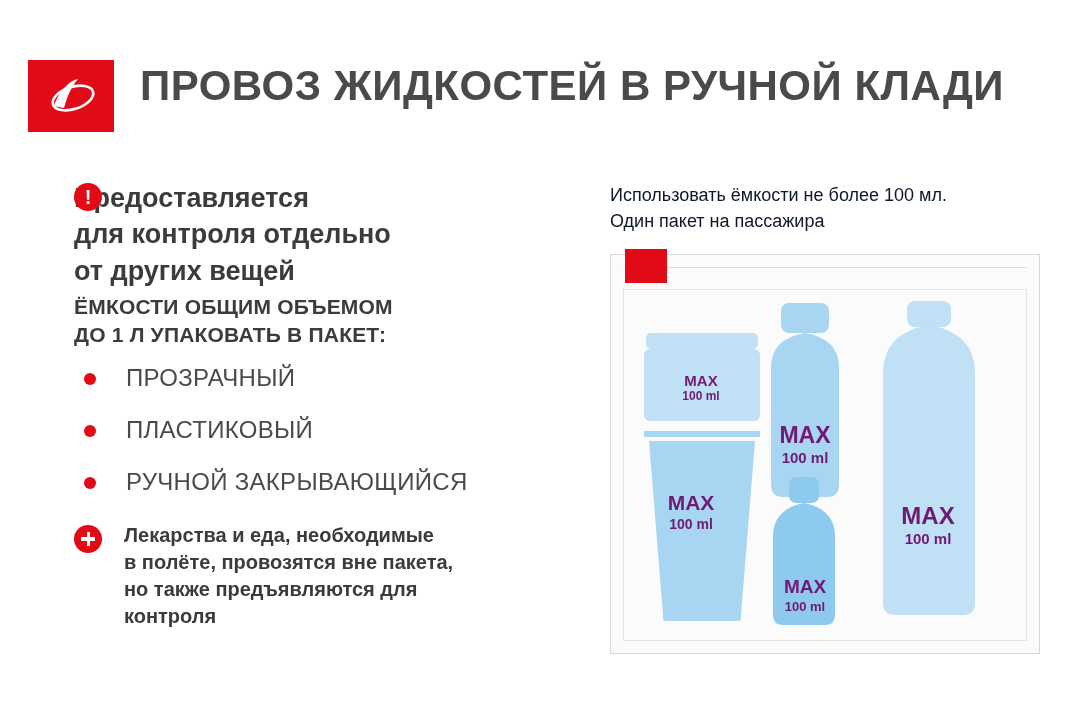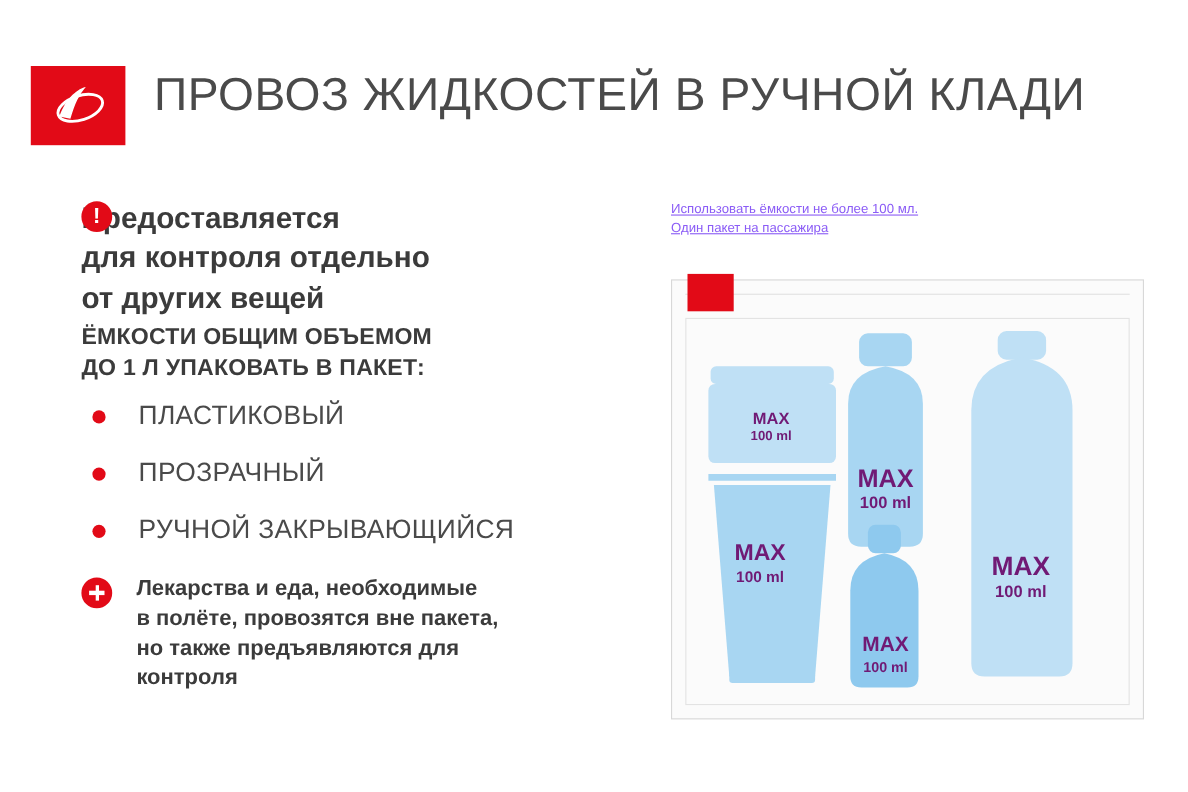--- a/index.html
+++ b/index.html
@@ -40,21 +40,21 @@
     width: 54px;
     height: 44px;
   }
   .page-title {
     position: absolute;
     left: 140px;
     top: 2px;
     font-size: 42px;
     letter-spacing: 0.5px;
     color: #4a4a4a;
-    font-weight: 400;
+    font-weight: 700;
     white-space: nowrap;
   }
 
   
   .left-col {
     position: absolute;
     left: 74px;
     top: 180px;
     width: 520px;
   }
@@ -161,25 +161,24 @@
   }
 
   
   .right-col {
     position: absolute;
     left: 610px;
     top: 182px;
     width: 432px;
   }
   .right-note {
-    font-size: 12px;
-    color: #8b5cf6;
+    font-size: 18px;
+    color: #0f172a;
     line-height: 1.45;
     white-space: pre-line;
-    text-decoration: underline;
   }
 
   .bag {
     position: absolute;
     left: 0;
     top: 72px;
     width: 430px;
     height: 400px;
     border: 1px solid #d8d8d8;
     background: #fbfbfb;
@@ -265,25 +264,25 @@
 для контроля отдельно
 от других вещей</div>
   </div>
 
   <div class="section-heading">ЁМКОСТИ ОБЩИМ ОБЪЕМОМ
 ДО 1 Л УПАКОВАТЬ В ПАКЕТ:</div>
 
   <ul class="bullet-list">
     <li>
       <span class="dot"></span>
-      <span>ПЛАСТИКОВЫЙ</span>
+      <span>ПРОЗРАЧНЫЙ</span>
     </li>
     <li>
       <span class="dot"></span>
-      <span>ПРОЗРАЧНЫЙ</span>
+      <span>ПЛАСТИКОВЫЙ</span>
     </li>
     <li>
       <span class="dot"></span>
       <span>РУЧНОЙ ЗАКРЫВАЮЩИЙСЯ</span>
     </li>
   </ul>
 
   <div class="note-block">
     <div class="note-badge"></div>
     <div class="note-text">Лекарства и еда, необходимые

